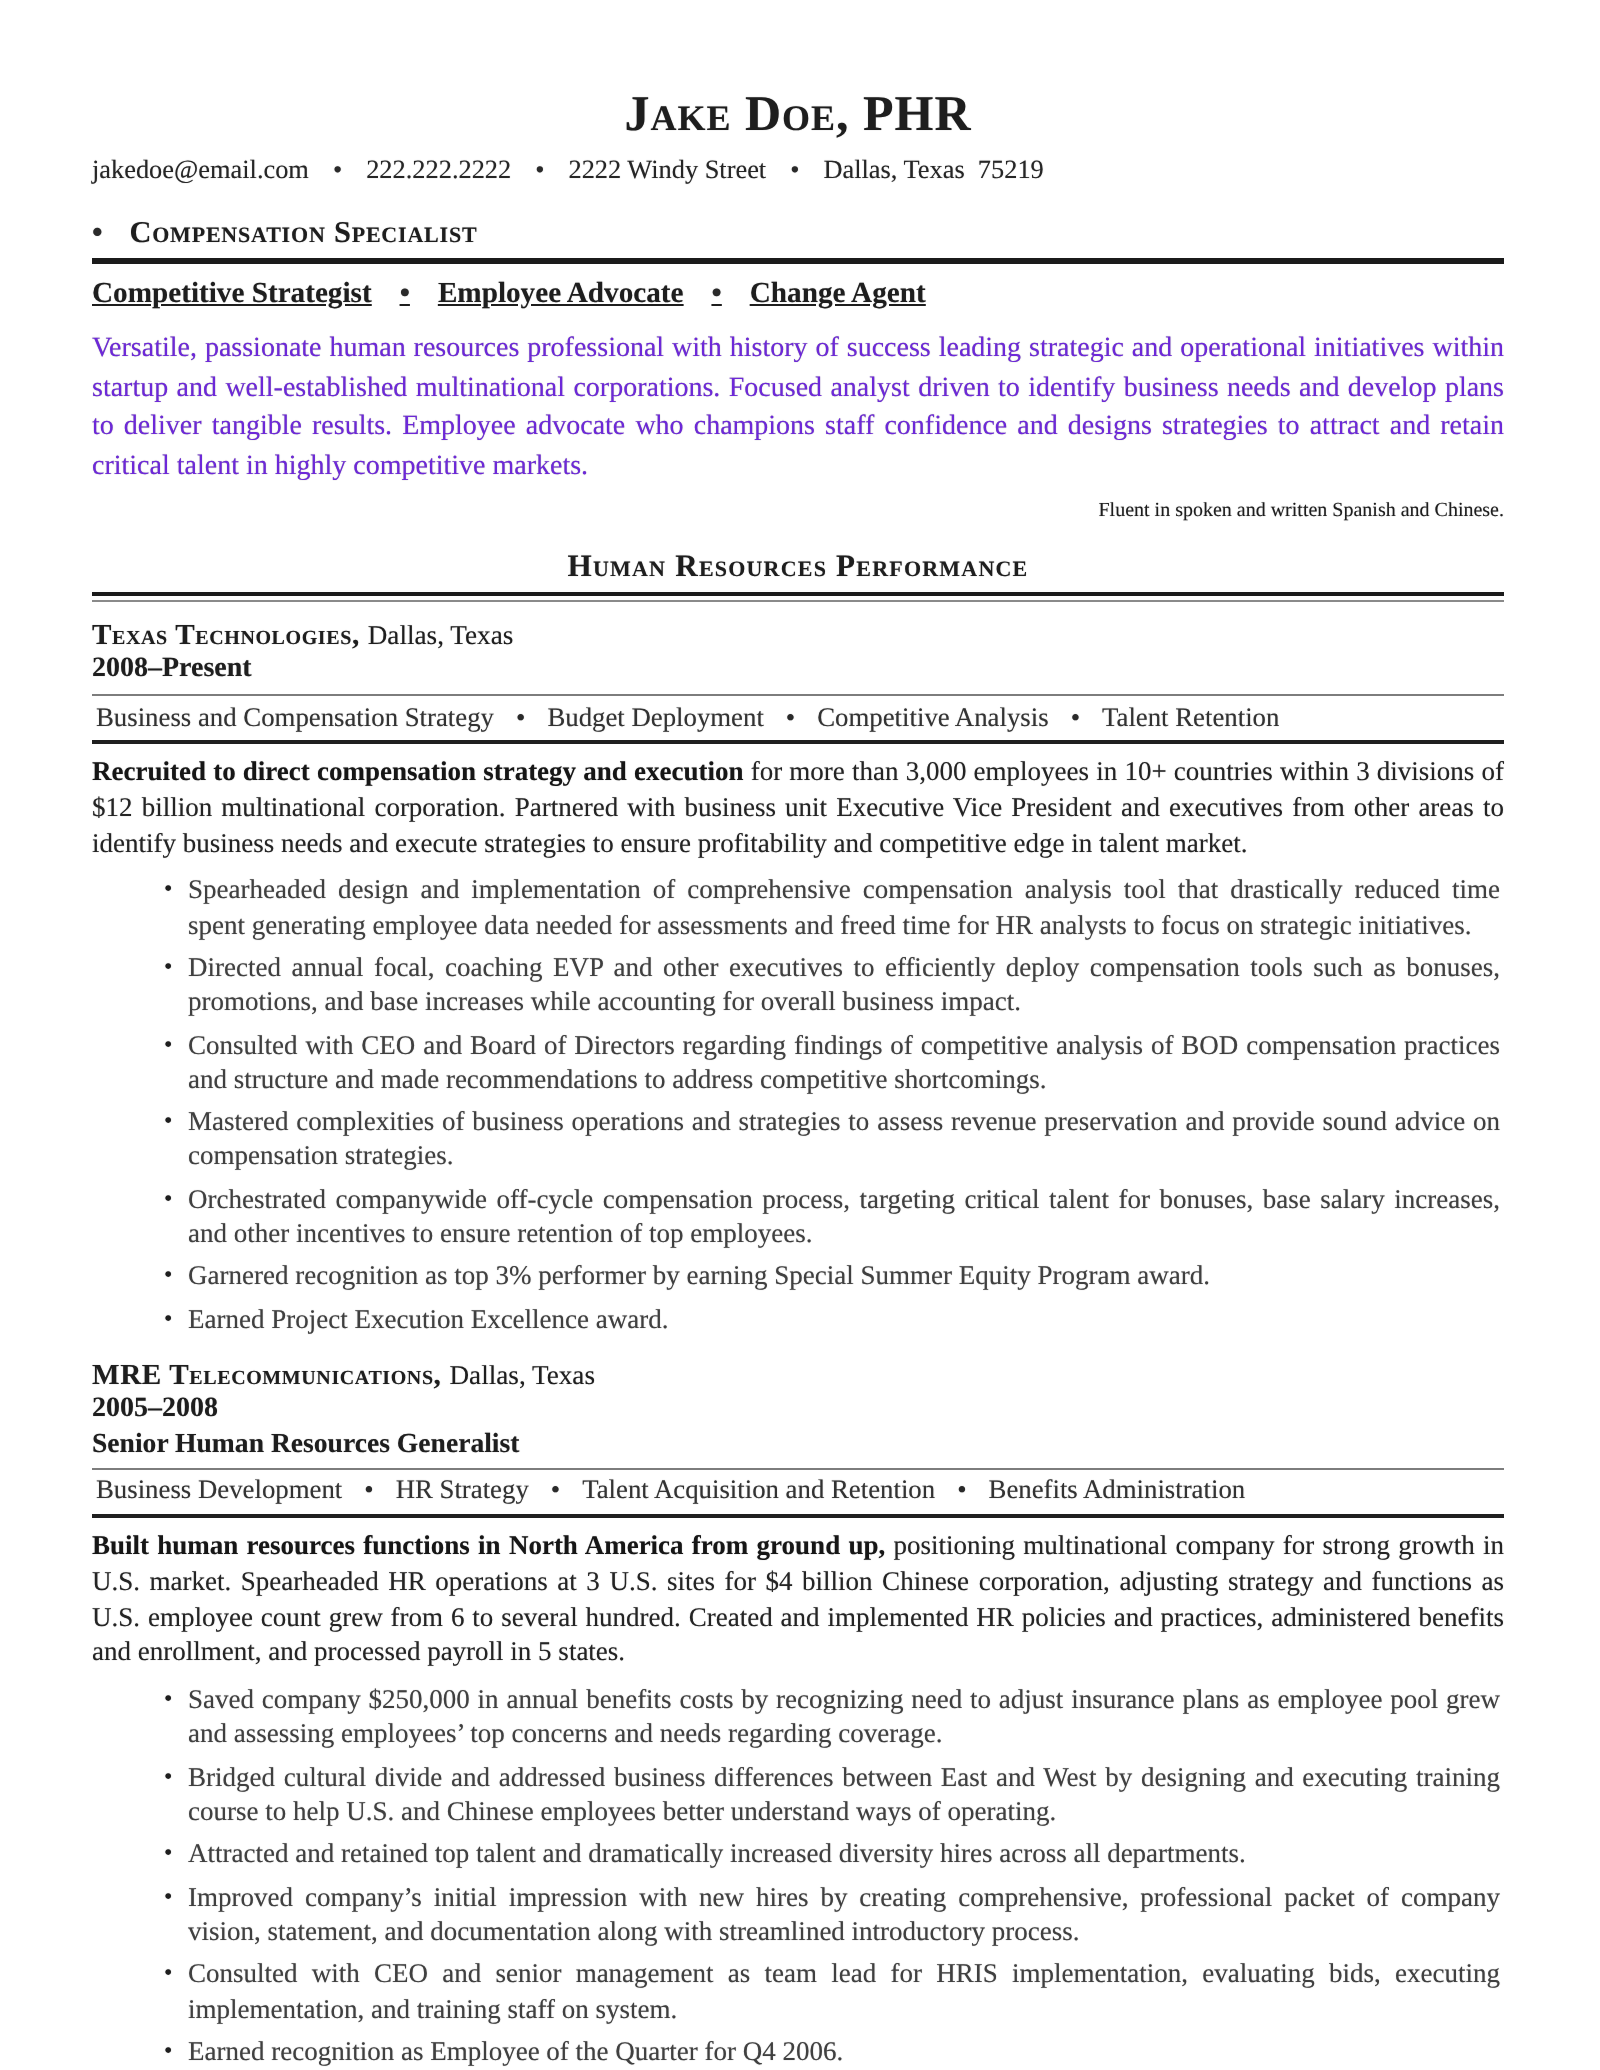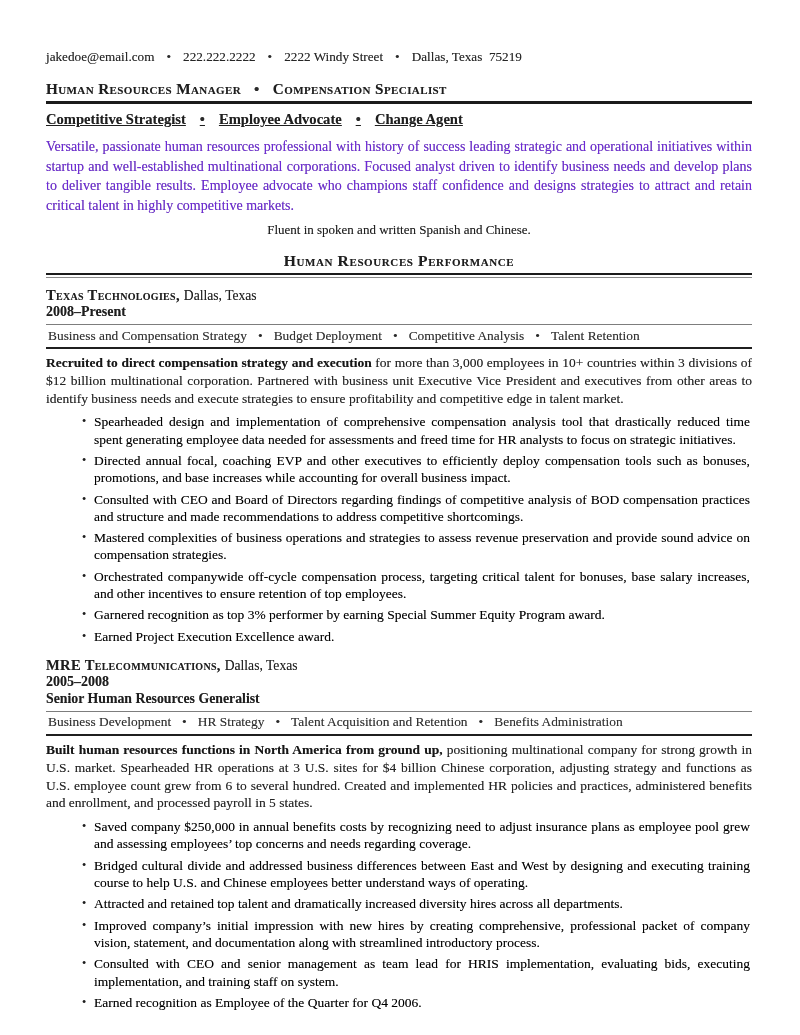--- a/index.html
+++ b/index.html
@@ -26,21 +26,21 @@
     gap: 13px; margin-top: 15px;
     font-size: 15.2px; font-weight: bold;
     font-variant: small-caps; letter-spacing: 0.4px;
   }
   .rule-thick { height: 3px; background: #1b1b1b; margin-top: 3px; }
   .traits { gap: 14px; margin-top: 7px; font-size: 14.6px; font-weight: bold; text-decoration: underline; }
   .summary {
     margin-top: 9px; font-size: 14px; line-height: 19.5px;
     text-align: justify; color: #6d28d9;
   }
-  .languages { text-align: center; margin-top: 7px; font-size: 13px; }
+  .languages { text-align: right; margin-top: 7px; font-size: 10px; }
 
   
   .sec-head {
     text-align: center; font-size: 15.6px; font-weight: bold;
     font-variant: small-caps; letter-spacing: 0.6px; margin-top: 14px;
   }
   .rule-double { height: 2px; border-top: 2px solid #1b1b1b; border-bottom: 1px solid #8a8a8a; margin-top: 3px; }
 
   
   .job-head { display: flex; justify-content: space-between; align-items: baseline; margin-top: 9px; flex-direction: column; }
@@ -52,41 +52,41 @@
     display: flex; gap: 11px; align-items: baseline;
     border-top: 1px solid #7d7d7d; border-bottom: 2px solid #1f1f1f;
     margin-top: 4px; padding: 2.5px 2px 3.5px 2px;
     font-size: 13.4px; color: #333;
   }
   .intro { margin-top: 5px; font-size: 13.5px; line-height: 17.8px; text-align: justify; color: #242424; }
   .intro b { color: #161616; }
   .bullets { margin-top: 6px; display: flex; flex-direction: column; gap: 4px; }
   .bullet { display: flex; font-size: 13.5px; line-height: 17.3px; }
   .bdot { width: 12px; margin-left: 36px; flex: none; font-size: 12px; }
-  .btxt { flex: 1; text-align: justify; padding-right: 2px; color: #000000; }
+  .btxt { flex: 1; text-align: justify; padding-right: 2px; color: #404040; }
   .dotsep { color: #2a2a2a; }
 </style>
 </head>
 <body>
 
 <div class="page">
 
+  <div class="name">Jake Doe, PHR</div>
 
   <div class="hrow contact">
     <span>jakedoe@email.com</span>
     <span class="dotsep">•</span>
     <span>222.222.2222</span>
     <span class="dotsep">•</span>
     <span>2222 Windy Street</span>
     <span class="dotsep">•</span>
     <span>Dallas, Texas&nbsp;&nbsp;75219</span>
   </div>
 
   <div class="hrow roles">
-    <span>Human Resources Manager</span>
     <span class="dotsep">•</span>
     <span>Compensation Specialist</span>
   </div>
   <div class="rule-thick"></div>
 
   <div class="hrow traits">
     <span>Competitive Strategist</span>
     <span class="dotsep">•</span>
     <span>Employee Advocate</span>
     <span class="dotsep">•</span>

